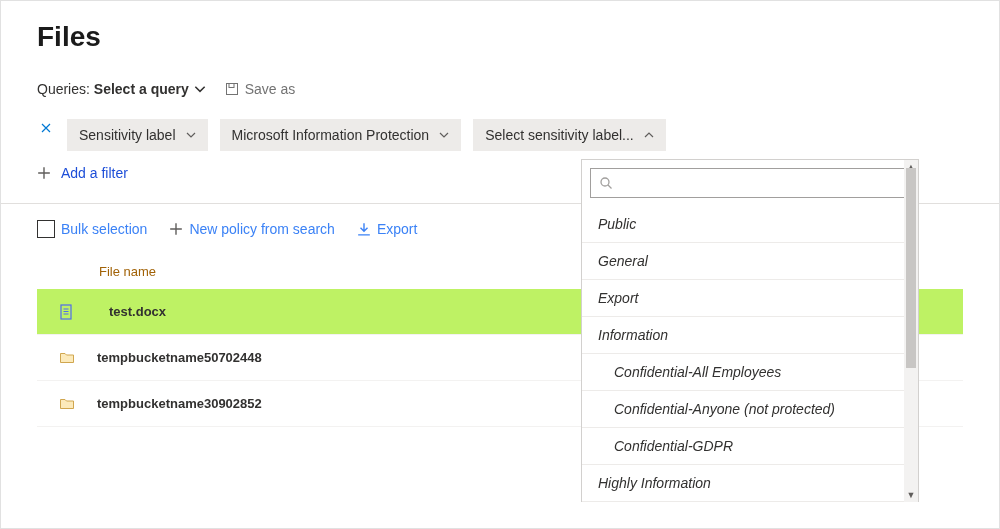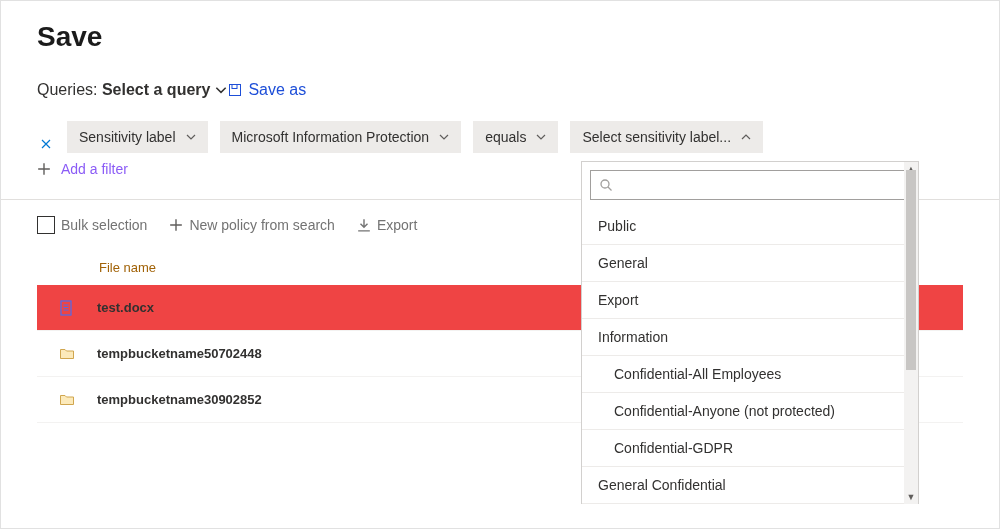--- a/index.html
+++ b/index.html
@@ -16,30 +16,31 @@
     .container { padding: 20px 36px 0 36px; }
     .page-title {
       font-size: 28px;
       font-weight: 700;
       margin-bottom: 28px;
       color: #1b1b1b;
     }
     .queries-row {
       display: flex;
       align-items: flex-start;
+      gap: 18px;
       margin-bottom: 22px;
-      font-size: 16px;
+      font-size: 14px;
     }
     .query-select { font-weight: 700; display: inline-flex; align-items: center; gap: 4px; cursor: pointer; }
-    .save-as { display: inline-flex; align-items: center; gap: 6px; color: #1d4ed8; cursor: default; }
+    .save-as { display: inline-flex; align-items: center; gap: 6px; color: #737373; cursor: default; }
     .filter-row {
       display: flex;
-      align-items: flex-end;
+      align-items: flex-start;
       gap: 12px;
-      margin-bottom: 8px;
+      margin-bottom: 14px;
       position: relative;
     }
     .close-x {
       width: 18px; height: 18px;
       display: flex; align-items: center; justify-content: center;
       color: #605e5c;
       cursor: pointer;
       flex-shrink: 0;
     }
     .pill {
@@ -57,56 +58,56 @@
       display: inline-flex;
       align-items: center; justify-content: center;
       color: #605e5c;
     }
     .add-filter-row {
       display: flex;
       align-items: center;
       gap: 10px;
       margin-bottom: 22px;
       cursor: pointer;
-      color: #8b5cf6;
+      color: #1d4ed8;
     }
     .plus { color: #605e5c; }
     .divider { height: 1px; background: #e1dfdd; margin: 0 -36px; }
     .actions-row {
       display: flex;
       align-items: center;
       gap: 22px;
       padding: 16px 0;
     }
     .checkbox {
       width: 18px; height: 18px;
       border: 1px solid #323130;
       background: #fff;
       flex-shrink: 0;
     }
     .action {
       display: inline-flex;
       align-items: center;
       gap: 6px;
-      color: #737373;
+      color: #3b82f6;
       cursor: pointer;
     }
     .col-header {
       padding: 10px 0 10px 62px;
       font-size: 13px;
       color: #a16207;
     }
     .row {
       display: flex;
       align-items: center;
       height: 46px;
       padding-left: 22px;
       border-bottom: 1px solid #f3f2f1;
     }
-    .row.pink { background: #ef4444; }
+    .row.pink { background: #bef264; gap: 12px; }
     .file-icon {
       width: 16px; height: 16px;
       margin-right: 22px;
       flex-shrink: 0;
     }
     .file-name { font-weight: 700; font-size: 13px; }
 
     
     .dropdown {
       position: absolute;
@@ -129,20 +130,21 @@
     .dropdown-search input {
       border: none;
       outline: none;
       width: 100%;
       font-size: 14px;
       margin-left: 6px;
     }
     .dd-list {
       max-height: 310px;
       overflow-y: auto;
+      font-style: italic;
     }
     .dd-item {
       padding: 10px 16px;
       border-bottom: 1px solid #edebe9;
       cursor: pointer;
       font-size: 14px;
     }
     .dd-item.sub { padding-left: 32px; }
 
     .dd-scrollbar {
@@ -170,21 +172,21 @@
     .dd-arrow.top { top: 0; }
     .dd-arrow.bot { bottom: 0; }
 
     
     .svg-icon { width: 14px; height: 14px; flex-shrink: 0; }
   </style>
 </head>
 <body>
 
 <div class="container">
-  <h1 class="page-title">Save</h1>
+  <h1 class="page-title">Files</h1>
 
   <div class="queries-row">
     <span>
       <span>Queries:</span>
       <span class="query-select">
         <span>Select a query</span>
         <svg class="svg-icon" viewBox="0 0 12 12">
             <path d="M2 4 L6 8 L10 4" fill="none" stroke="currentColor" stroke-width="1.3"></path>
           </svg>
       </span>
@@ -214,28 +216,20 @@
     </span>
     <span class="pill">
       <span>Microsoft Information Protection</span>
       <span class="chev">
           <svg viewBox="0 0 10 10" width="10" height="10">
             <path d="M1 3 L5 7 L9 3" fill="none" stroke="currentColor" stroke-width="1.2"></path>
           </svg>
         </span>
     </span>
     <span class="pill">
-      <span>equals</span>
-      <span class="chev">
-          <svg viewBox="0 0 10 10" width="10" height="10">
-            <path d="M1 3 L5 7 L9 3" fill="none" stroke="currentColor" stroke-width="1.2"></path>
-          </svg>
-        </span>
-    </span>
-    <span class="pill">
       <span>Select sensitivity label...</span>
       <span class="chev">
           <svg viewBox="0 0 10 10" width="10" height="10">
             <path d="M1 7 L5 3 L9 7" fill="none" stroke="currentColor" stroke-width="1.2"></path>
           </svg>
         </span>
     </span>
 
     <div class="dropdown">
       <div class="dropdown-search-wrap">
@@ -248,21 +242,21 @@
         </div>
       </div>
       <div class="dd-list" id="dd-list">
           <div class="dd-item">Public</div>
           <div class="dd-item">General</div>
           <div class="dd-item">Export</div>
           <div class="dd-item">Information</div>
           <div class="dd-item sub">Confidential-All Employees</div>
           <div class="dd-item sub">Confidential-Anyone (not protected)</div>
           <div class="dd-item sub">Confidential-GDPR</div>
-          <div class="dd-item">General Confidential</div>
+          <div class="dd-item">Highly Information</div>
         </div>
       <div class="dd-scrollbar">
         <div class="dd-arrow top">▲</div>
         <div class="dd-thumb"></div>
         <div class="dd-arrow bot">▼</div>
       </div>
     </div>
   </div>
 
   <div class="add-filter-row">

